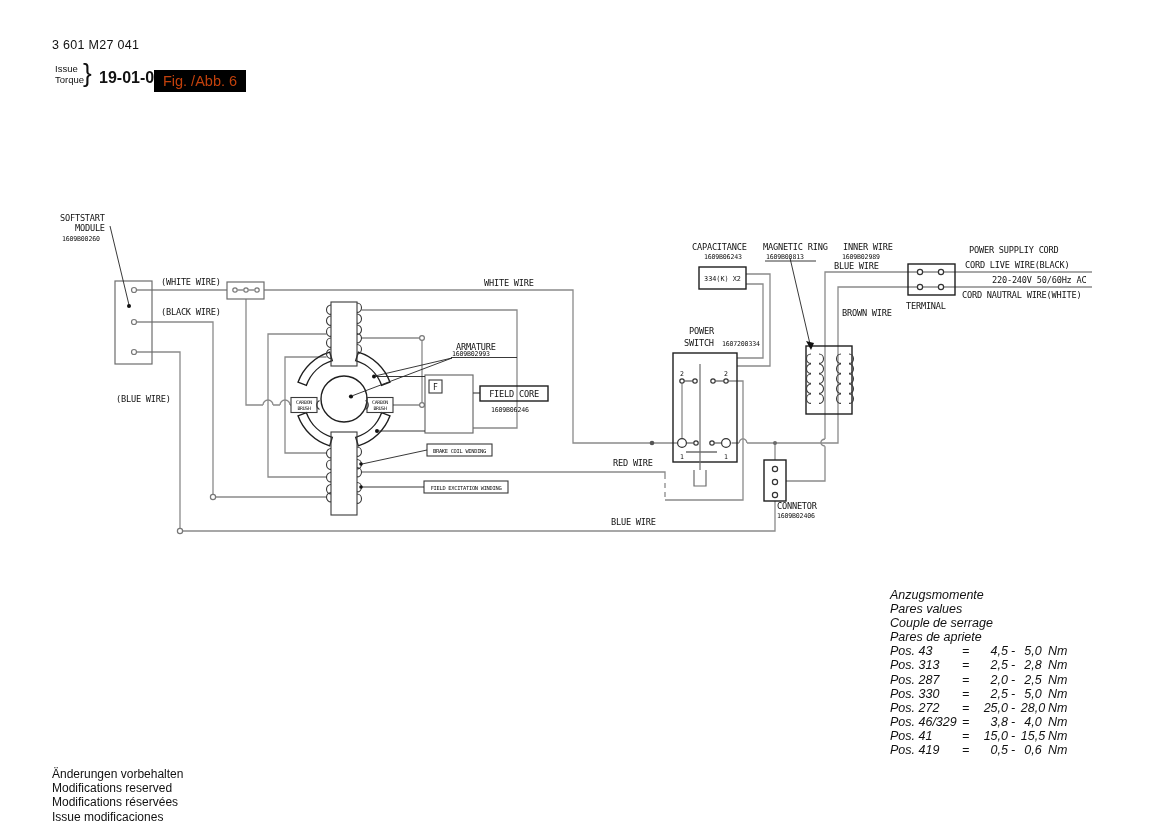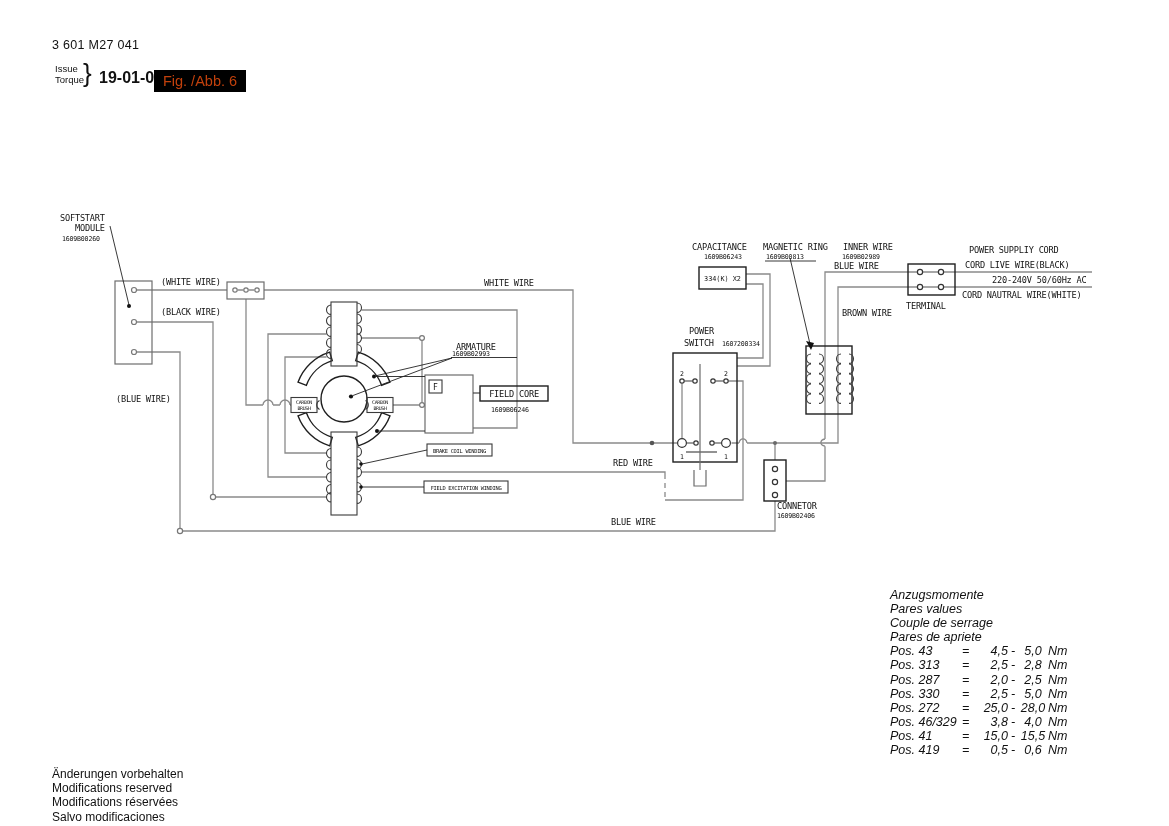--- a/index.html
+++ b/index.html
@@ -247,21 +247,21 @@
       <text class="lbl" x="965" y="268">CORD LIVE WIRE(BLACK)</text>
       <text class="lbl" x="992" y="283">220-240V 50/60Hz AC</text>
       <text class="lbl" x="962" y="298">CORD NAUTRAL WIRE(WHITE)</text>
     </g>
   </svg>
 
   <div class="abs" id="footer-left">
     <div>Änderungen vorbehalten</div>
     <div>Modifications reserved</div>
     <div>Modifications réservées</div>
-    <div>Salvo modificaciones</div>
+    <div>Issue modificaciones</div>
   </div>
 
   <div class="abs" id="torque">
     <div>Anzugsmomente</div>
     <div>Pares values</div>
     <div>Couple de serrage</div>
     <div>Pares de apriete</div>
 
     <div class="trow">
       <span class="tpos">Pos. 43</span>

